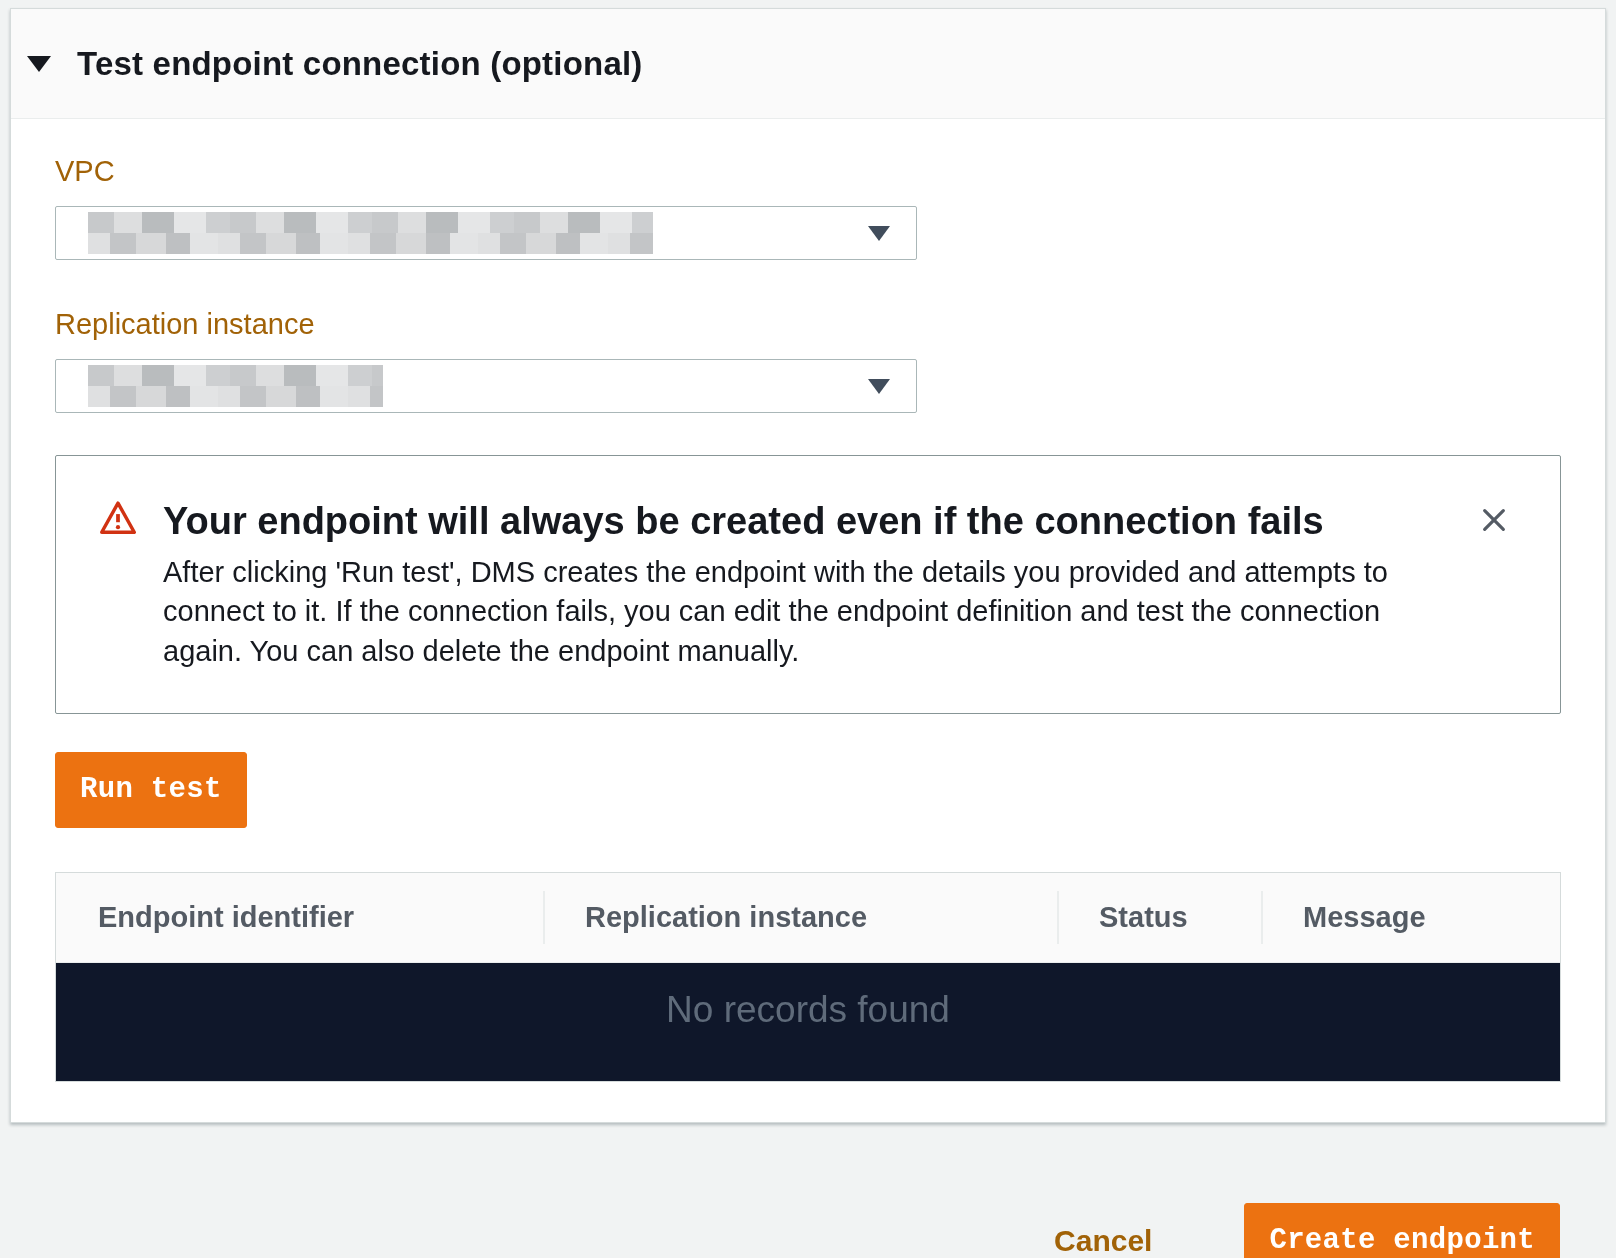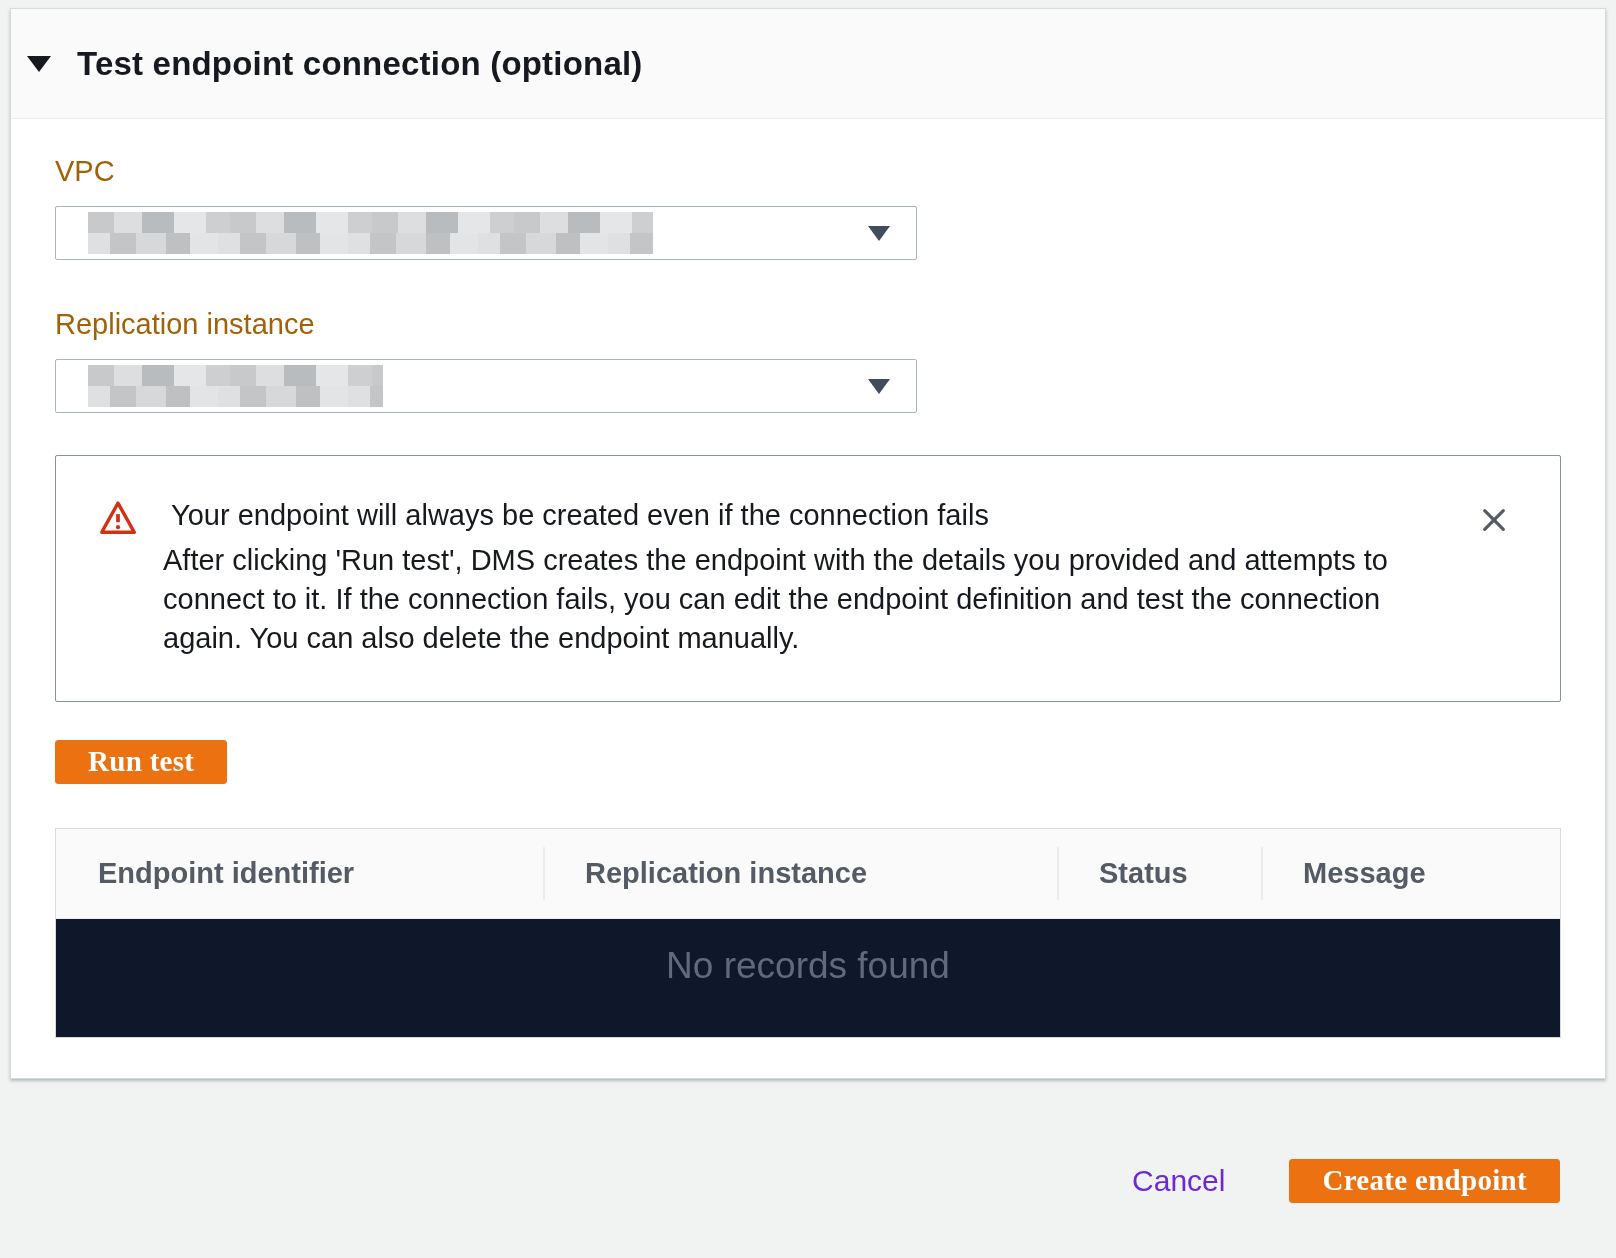--- a/index.html
+++ b/index.html
@@ -86,25 +86,24 @@
     border: 1px solid #879596;
     border-radius: 2px;
     background: #ffffff;
     padding: 40px 44px 42px 43px;
     display: flex;
     align-items: flex-start;
   }
   .alert-icon { flex: 0 0 auto; margin-top: 4px; }
   .alert-content { flex: 1 1 auto; margin-left: 26px; margin-right: 60px; }
   .alert-title {
-    font-size: 29px;
-    font-weight: normal;
+    font-size: 38px;
+    font-weight: bold;
     color: #16191f;
     line-height: 1.35;
-    margin-left: 8px;
   }
   .alert-body {
     font-size: 29px;
     color: #16191f;
     line-height: 1.35;
     margin-top: 6px;
     max-width: 1300px;
   }
   .alert-close {
     flex: 0 0 auto;
@@ -114,25 +113,25 @@
     margin-top: 2px;
   }
 
   
   .btn-primary {
     display: inline-block;
     background: #ec7211;
     border: 1px solid #ec7211;
     border-radius: 3px;
     color: #ffffff;
-    font-family: Liberation Serif, serif;
+    font-family: Liberation Mono, monospace;
     font-size: 29px;
     font-weight: bold;
-    height: 44px;
-    padding: 0 32px;
+    height: 76px;
+    padding: 0 24px;
     cursor: pointer;
     letter-spacing: 0.3px;
   }
   .run-test { margin-top: 38px; }
 
   
   .table {
     margin-top: 44px;
     border: 1px solid #d5dbdb;
     background: #0f172a;
@@ -179,24 +178,24 @@
     padding: 80px 56px 0 0;
     display: flex;
     justify-content: flex-end;
     align-items: center;
   }
   .btn-link {
     background: none;
     border: none;
     font-family: "Liberation Sans", sans-serif;
     font-size: 30px;
-    font-weight: normal;
-    color: #6d28d9;
-    cursor: pointer;
-    margin-right: 64px;
+    font-weight: bold;
+    color: #a16207;
+    cursor: pointer;
+    margin-right: 92px;
   }
 </style>
 </head>
 <body>
 
 <div class="panel">
 
   <div class="panel-header">
     <span class="caret-down"></span>
     <span class="panel-title">Test endpoint connection (optional)</span>

